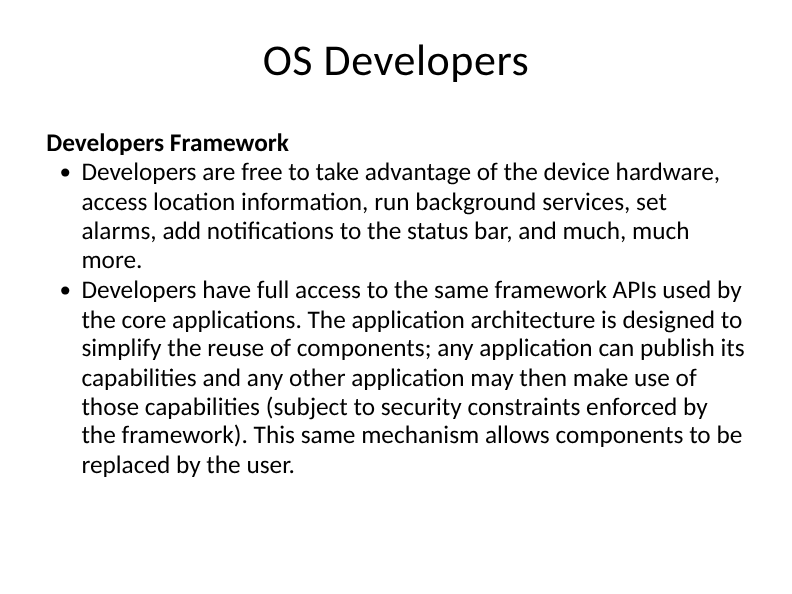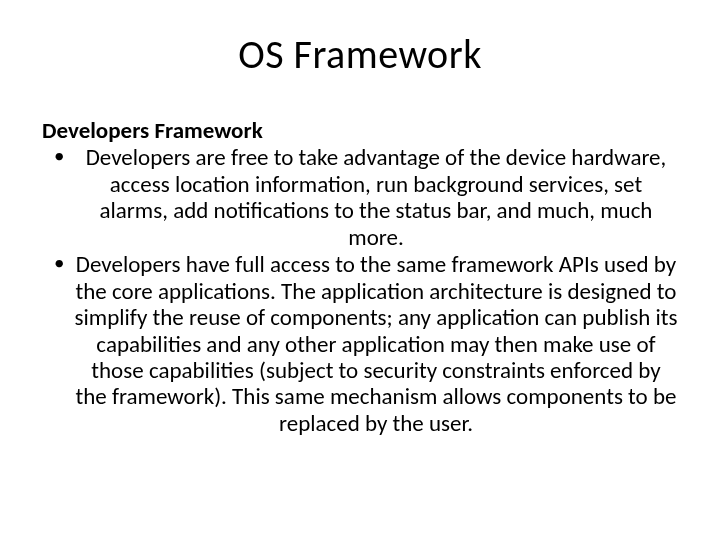--- a/index.html
+++ b/index.html
@@ -32,34 +32,33 @@
     .bullets {
       list-style: none;
       padding-left: 0;
     }
     .bullets li {
       font-size: 23px;
       line-height: 1.15;
       padding-left: 32px;
       position: relative;
       margin-bottom: 1px;
-      text-align: center;
     }
     .bullets li::before {
       content: "•";
       position: absolute;
       left: 12px;
       top: 0;
       font-size: 21px;
     }
   </style>
 </head>
 <body>
 
-<h1 class="title">OS Framework</h1>
+<h1 class="title">OS Developers</h1>
 
 <div class="content">
   <div class="section-heading">Developers Framework</div>
   <ul class="bullets">
     <li>Developers are free to take advantage of the device hardware, access location information, run background services, set alarms, add notifications to the status bar, and much, much more.</li>
     <li>Developers have full access to the same framework APIs used by the core applications. The application architecture is designed to simplify the reuse of components; any application can publish its capabilities and any other application may then make use of those capabilities (subject to security constraints enforced by the framework). This same mechanism allows components to be replaced by the user.</li>
   </ul>
 </div>
 
 </body></html>

